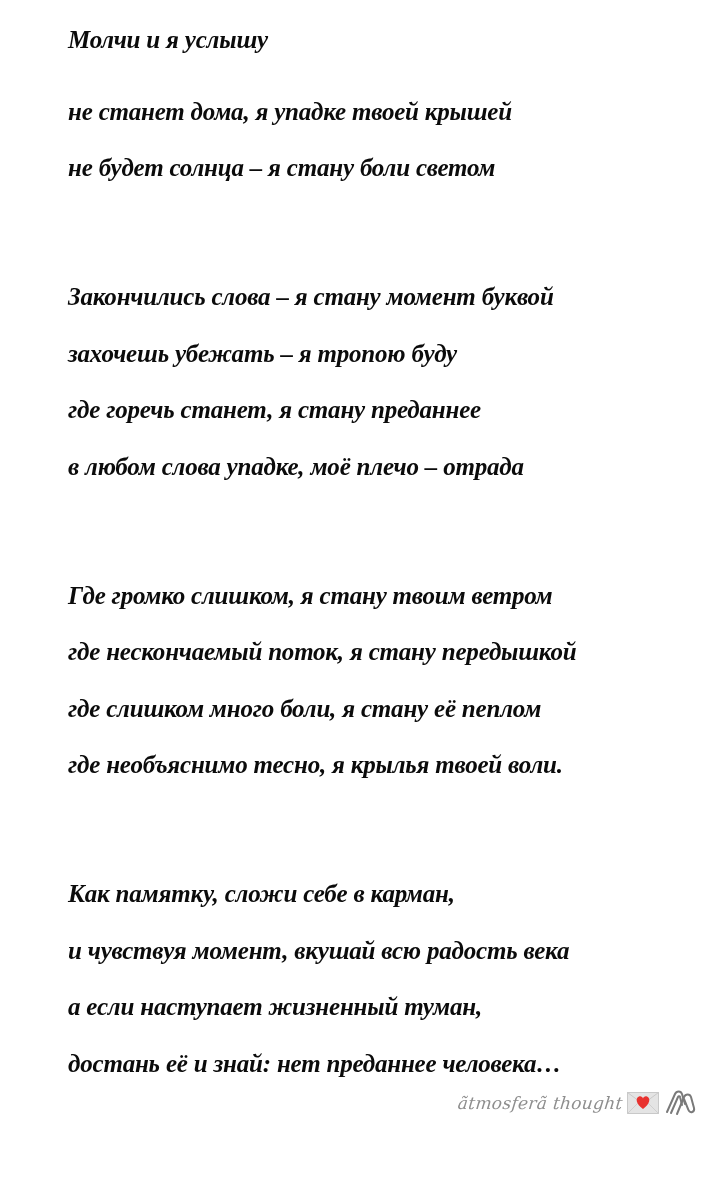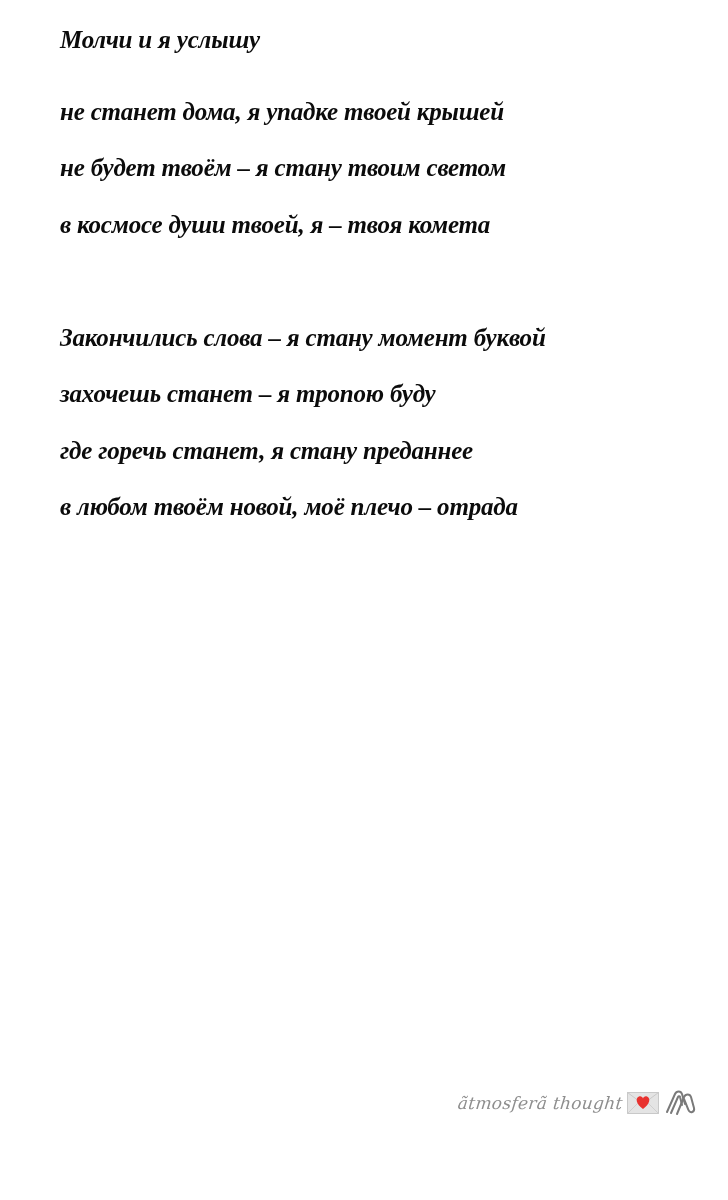--- a/index.html
+++ b/index.html
@@ -13,21 +13,21 @@
       position: relative;
       overflow: hidden;
     }
     .poem {
       position: absolute;
       left: 60px;
       top: 0;
       width: 660px;
     }
     .stanza {
-      margin: 0;
+      margin: 8px;
       padding: 0;
     }
     .line {
       display: block;
       font-family: "Liberation Serif", "DejaVu Serif", serif;
       font-style: italic;
       font-weight: bold;
       font-size: 25px;
       color: #0b0b0b;
       height: 56.5px;
@@ -64,32 +64,43 @@
       height: 30px;
     }
   </style>
 </head>
 <body>
 
 <div class="poem">
   <div class="stanza">
     <span class="line" style="height:26px;line-height:26px;margin-top:27px;margin-bottom:30.5px;">Молчи и я услышу</span>
     <span class="line">не станет дома, я упадке твоей крышей</span>
-    <span class="line">не будет твоём – я стану твоим светом</span>
-    <span class="line">в космосе души твоей, я – твоя комета</span>
+    <span class="line">не будет солнца – я стану боли светом</span>
   </div>
   <div class="stanza-gap"></div>
   <div class="stanza">
     <span class="line">Закончились слова – я стану момент буквой</span>
-    <span class="line">захочешь станет – я тропою буду</span>
+    <span class="line">захочешь убежать – я тропою буду</span>
     <span class="line">где горечь станет, я стану преданнее</span>
-    <span class="line">в любом твоём новой, моё плечо – отрада</span>
+    <span class="line">в любом слова упадке, моё плечо – отрада</span>
   </div>
   <div class="stanza-gap"></div>
+  <div class="stanza">
+    <span class="line">Где громко слишком, я стану твоим ветром</span>
+    <span class="line">где нескончаемый поток, я стану передышкой</span>
+    <span class="line">где слишком много боли, я стану её пеплом</span>
+    <span class="line">где необъяснимо тесно, я крылья твоей воли.</span>
+  </div>
   <div class="stanza-gap"></div>
+  <div class="stanza">
+    <span class="line">Как памятку, сложи себе в карман,</span>
+    <span class="line">и чувствуя момент, вкушай всю радость века</span>
+    <span class="line">а если наступает жизненный туман,</span>
+    <span class="line">достань её и знай: нет преданнее человека…</span>
+  </div>
 </div>
 
 <div class="watermark">
   <span class="watermark-text">ãtmosferã thought</span>
   <span class="envelope">
     <svg width="32" height="22" viewBox="0 0 32 22">
       <rect x="0.5" y="0.5" width="31" height="21" fill="#e4e4e4" stroke="#c9c9c9"></rect>
       <polyline points="0.5,0.5 16,12 31.5,0.5" fill="none" stroke="#c9c9c9" stroke-width="1"></polyline>
       <polyline points="0.5,21.5 12,10" fill="none" stroke="#cfcfcf" stroke-width="1"></polyline>
       <polyline points="31.5,21.5 20,10" fill="none" stroke="#cfcfcf" stroke-width="1"></polyline>

